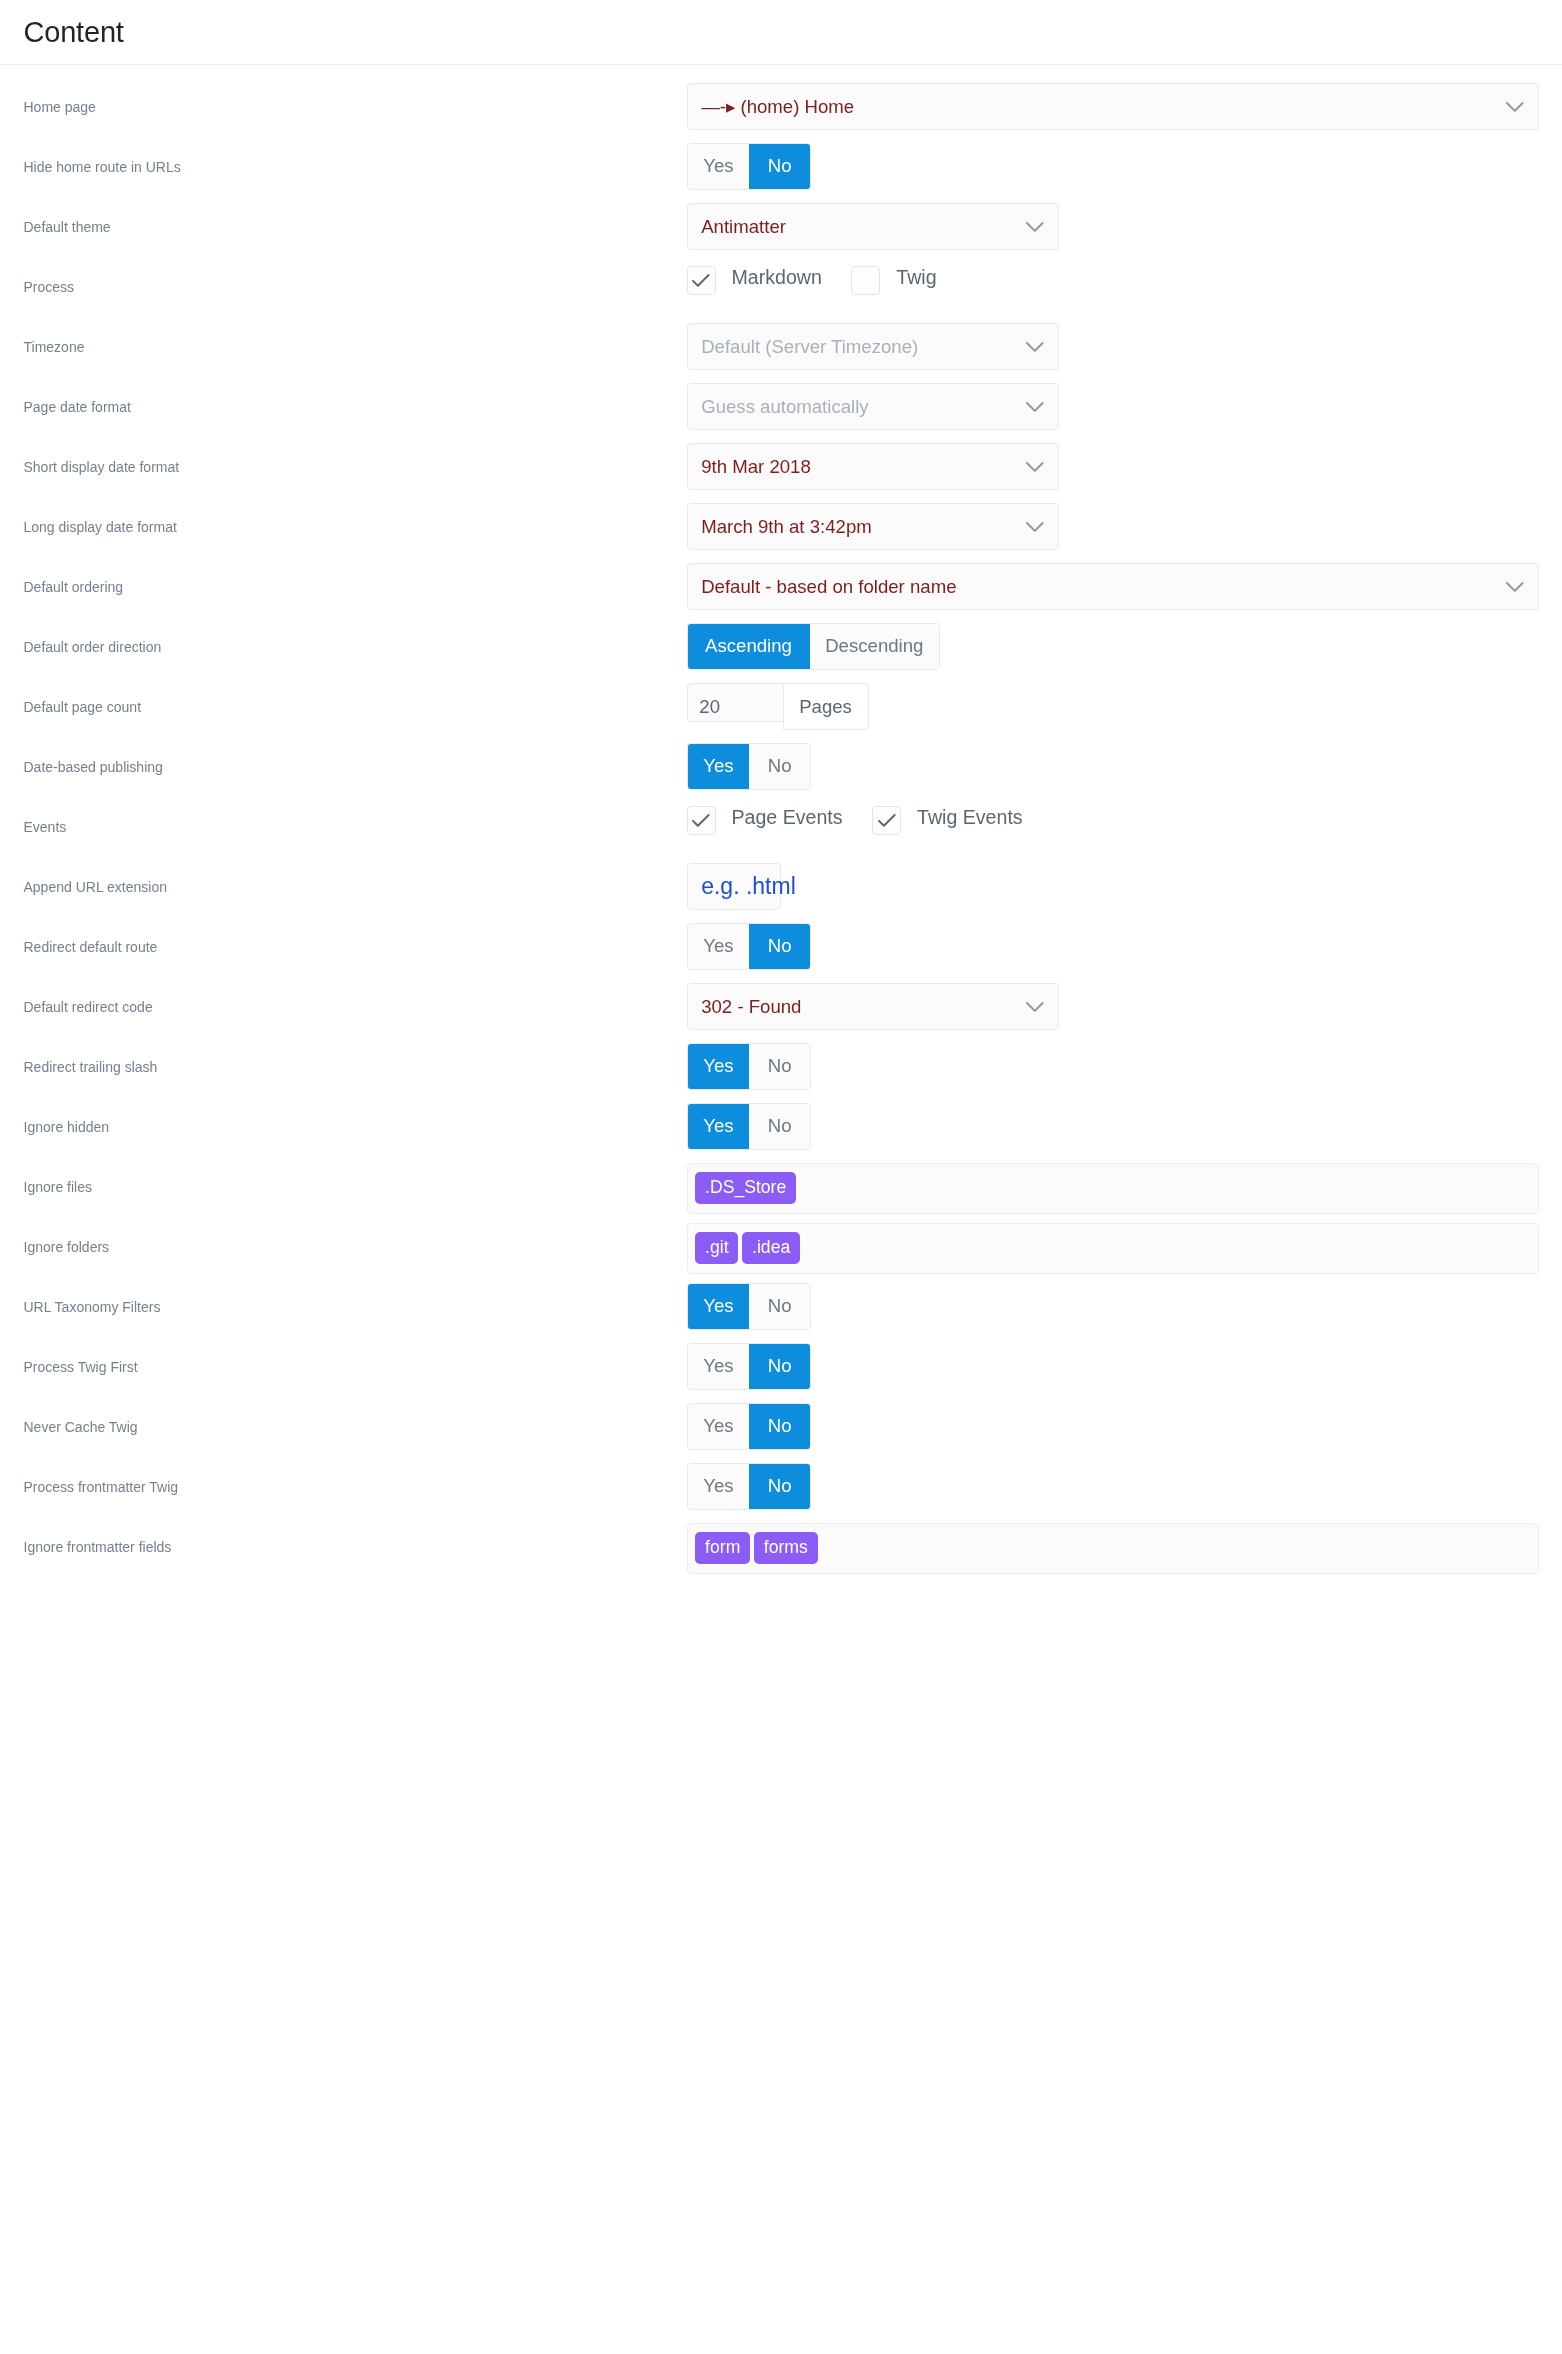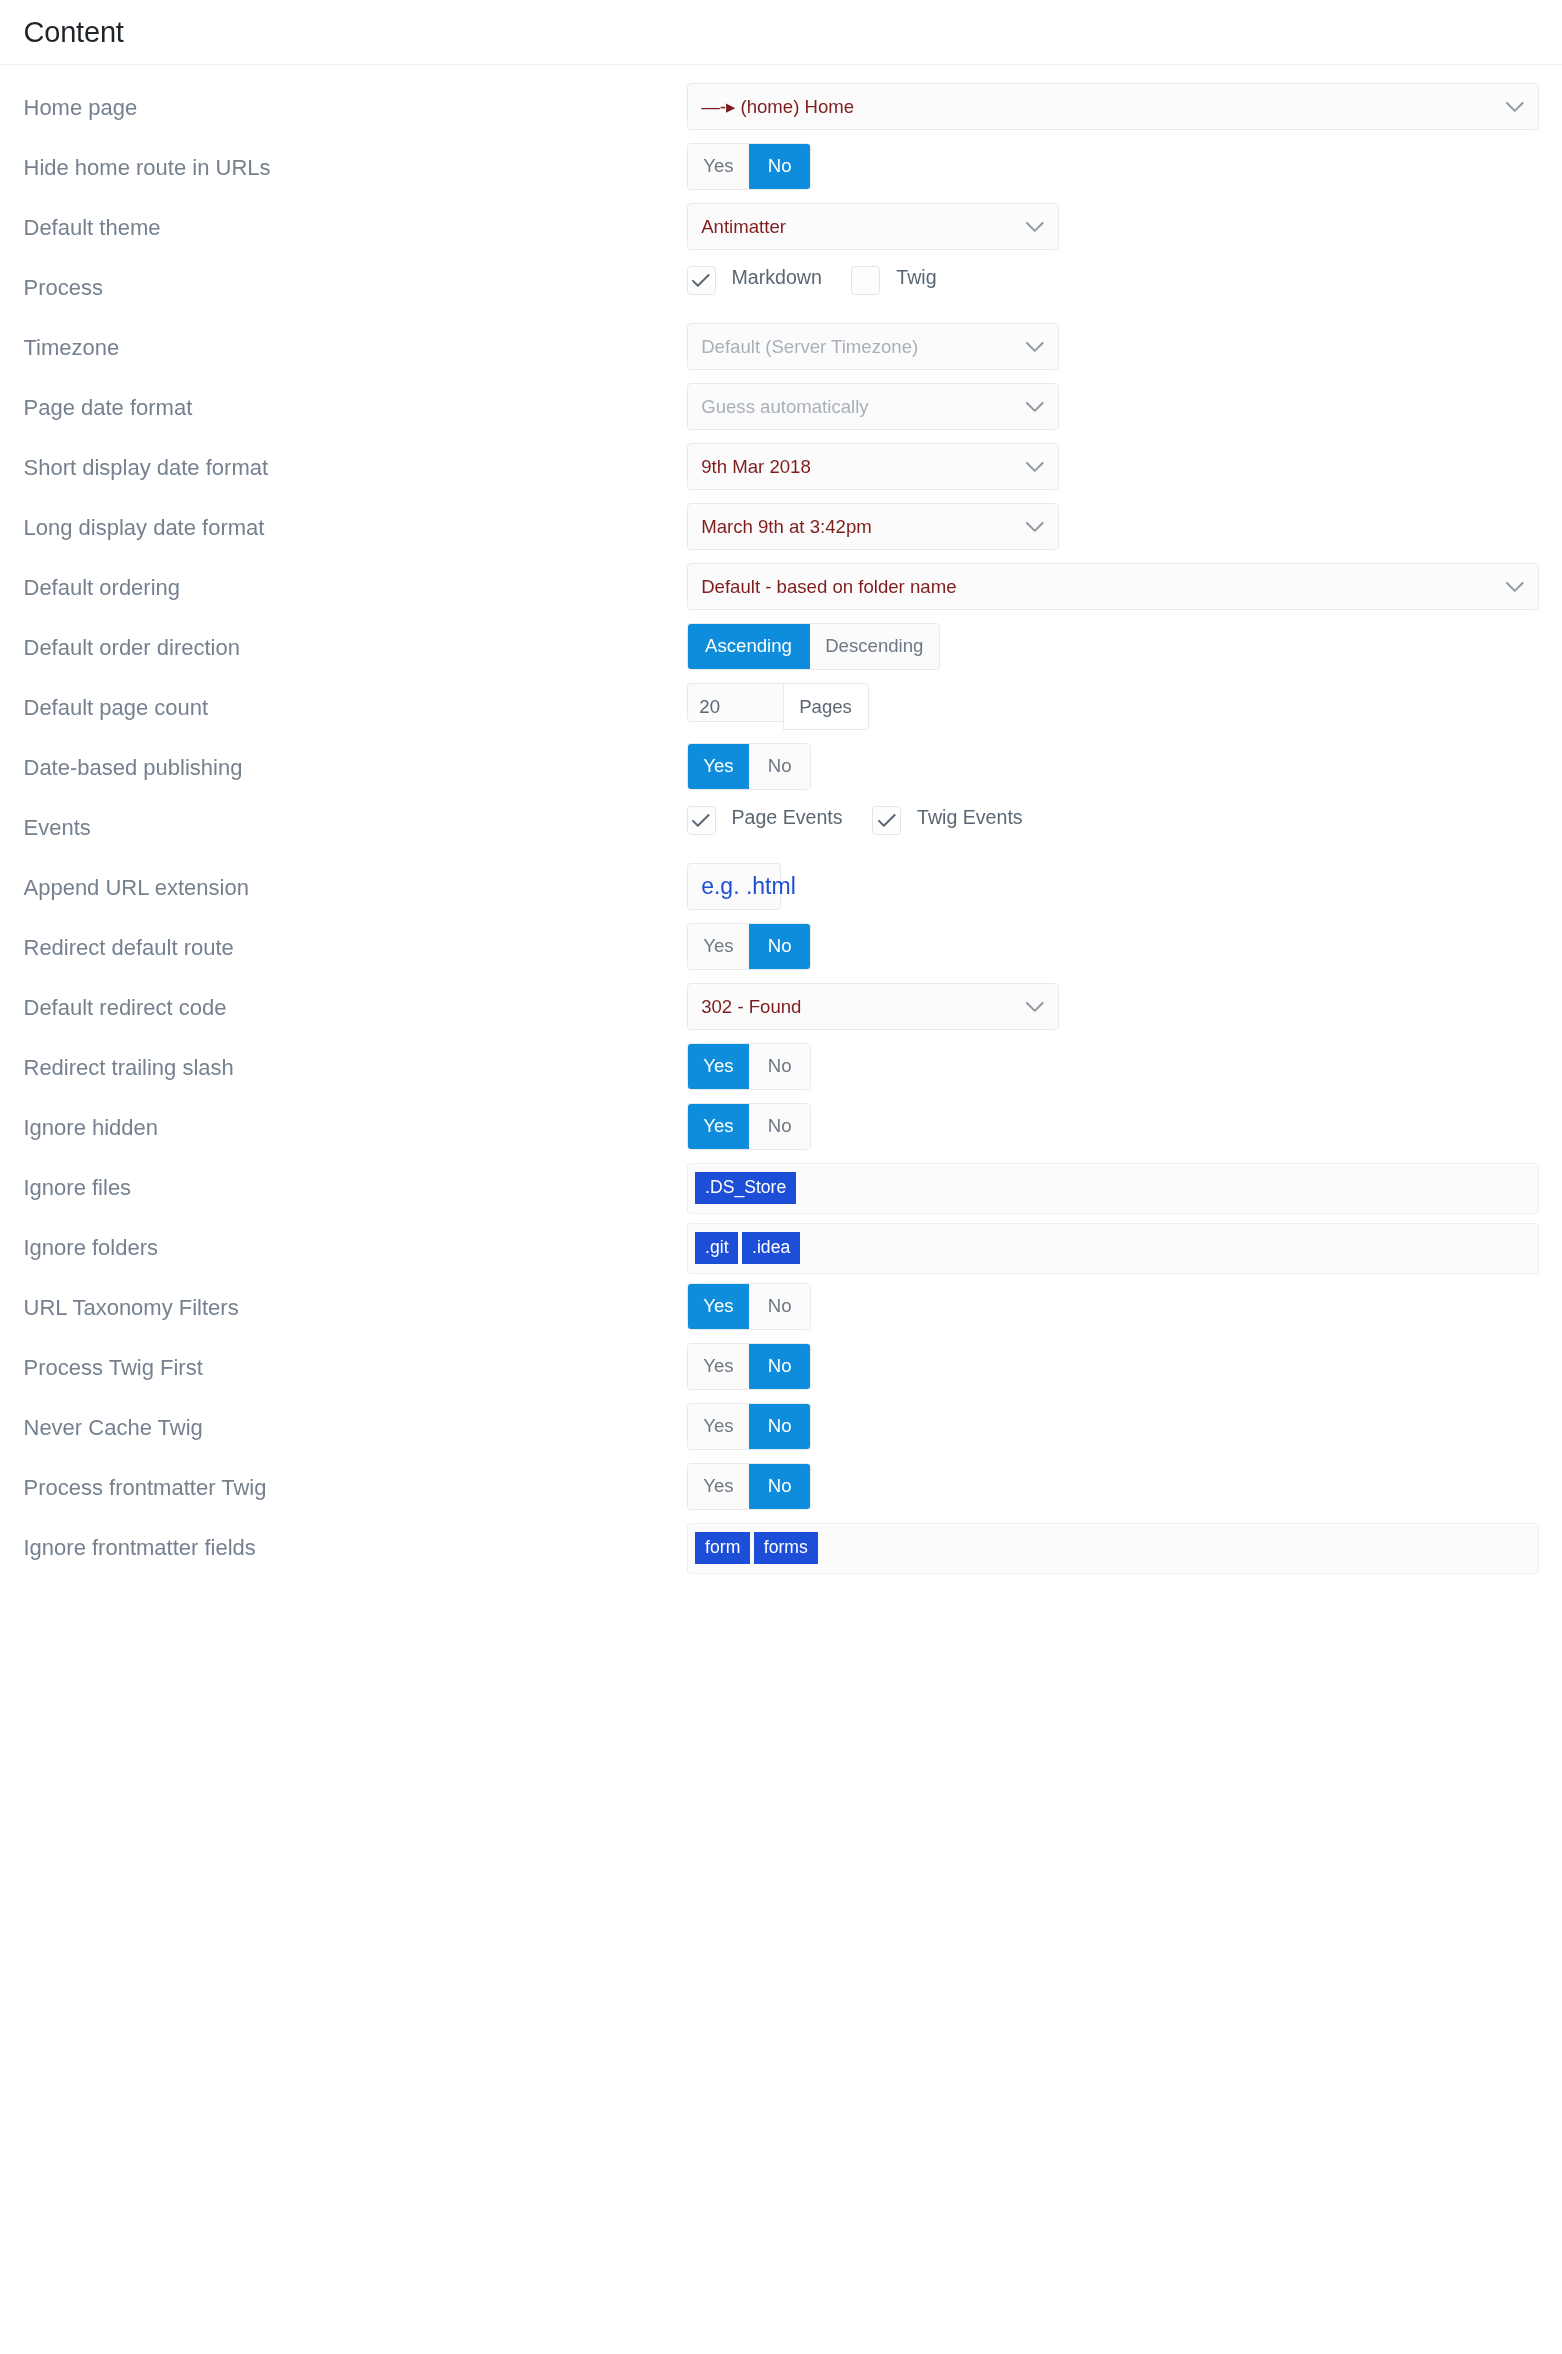--- a/index.html
+++ b/index.html
@@ -37,21 +37,21 @@
   .row {
     display: flex;
     align-items: flex-start;
     min-height: 60px;
     padding: 0 23.5px 0 23.5px;
   }
   .row-label {
     width: 663px;
     flex: 0 0 663px;
     color: #75818f;
-    font-size: 22px;
+    font-size: 14px;
     line-height: 23.5px;
     padding-top: 21.6px;
     font-weight: 400;
   }
   .row-field {
     flex: 1 1 auto;
     padding-top: 7.8px;
     min-width: 0;
   }
 
@@ -182,24 +182,24 @@
     border: 1px solid #eceef0;
     border-radius: 3.9px;
     background: #fbfbfc;
     padding: 6.9px 7.8px;
     display: flex;
     align-items: center;
     gap: 3.9px;
     flex-wrap: wrap;
   }
   .tag {
-    background: #1d4ed8;
+    background: #8b5cf6;
     color: #ffffff;
     font-size: 17.6px;
-    border-radius: 0;
+    border-radius: 5px;
     padding: 4.9px 9.8px 5.9px 9.8px;
     line-height: 21.6px;
     white-space: nowrap;
   }
 
   .spacer { height: 39px; }
 </style>
 </head>
 <body>
 

